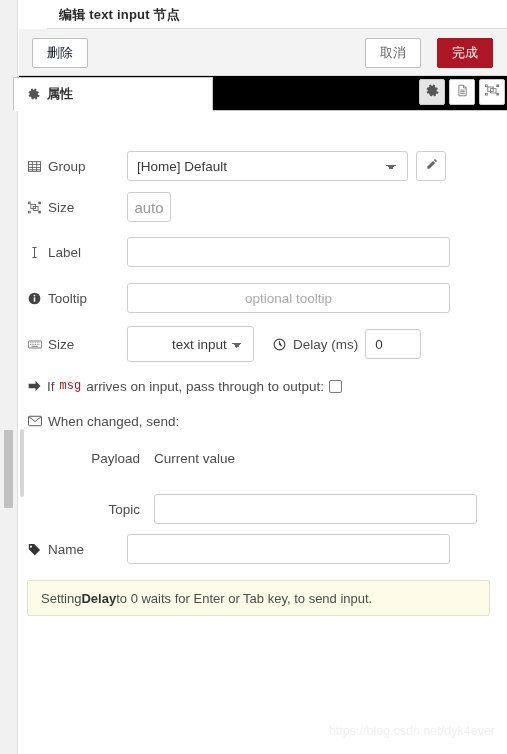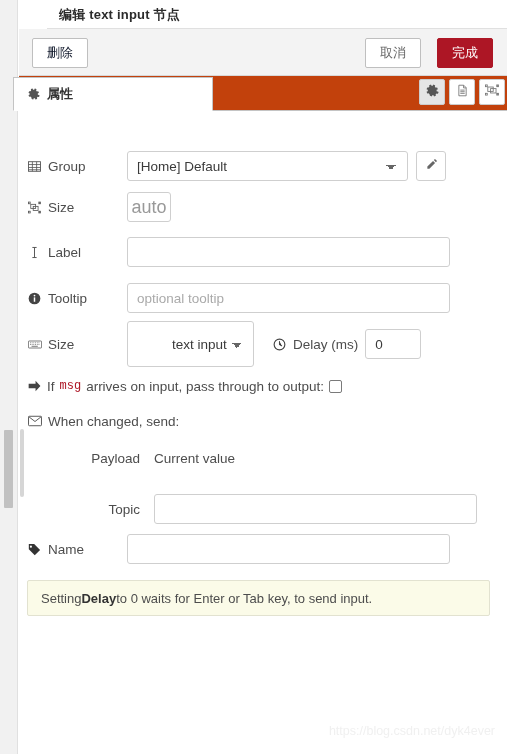--- a/index.html
+++ b/index.html
@@ -91,21 +91,21 @@
     background: #ad1625;
     border: 1px solid #ad1625;
     color: #ffffff;
   }
 
   
   .tabstrip {
     position: absolute;
     left: 19px; top: 76px;
     width: 488px; height: 35px;
-    background: #c2410c;
+    background: #000000;
     border-bottom: 1px solid #c4c4c4;
   }
   .tab {
     position: absolute;
     left: -6px; top: 1px;
     width: 200px; height: 34px;
     background: #ffffff;
     border: 1px solid #c4c4c4;
     border-bottom: 1px solid #ffffff;
     display: flex;
@@ -203,21 +203,21 @@
     cursor: pointer;
   }
 
   .size-btn {
     background: #ffffff;
     border: 1px solid #cfcfcf;
     border-radius: 3px;
     display: flex;
     align-items: center;
     justify-content: center;
-    font-size: 18px;
+    font-size: 15px;
     color: #999999;
     cursor: pointer;
   }
 
   .passthrough-line {
     display: flex;
     align-items: center;
     gap: 5px;
     font-size: 13.5px;
     color: #4d4d4d;
@@ -412,34 +412,34 @@
       <div class="lbl" style="width:100px;">
         <span class="lbl-icon">
           <svg width="13" height="13" viewBox="0 0 16 16">
               <circle cx="8" cy="8" r="7.2" fill="#444"></circle>
               <rect x="7.1" y="6.6" width="1.8" height="5.4" fill="#fff"></rect>
               <circle cx="8" cy="4.4" r="1.1" fill="#fff"></circle>
             </svg>
         </span>
         <span>Tooltip</span>
       </div>
-      <input class="field" type="text" style="width: 323px; height: 30px;" placeholder="optional tooltip">
+      <input class="field" type="text" style="width: 323px; height: 30px; text-align: center;" placeholder="optional tooltip">
     </div>
 
     <div class="row" style="left:8px; top:218px; width:463px; height:30px;">
       <div class="lbl" style="width:100px;">
         <span class="lbl-icon">
           <svg width="14" height="13" viewBox="0 0 18 12">
               <rect x="0.5" y="1.5" width="17" height="9" rx="1" fill="none" stroke="#555" stroke-width="1"></rect>
               <path stroke="#555" stroke-width="1" d="M2.6 3.8h1M4.8 3.8h1M7 3.8h1M9.2 3.8h1M11.4 3.8h1M13.6 3.8h1M2.6 6h1M4.8 6h1M7 6h1M9.2 6h1M11.4 6h1M13.6 6h1M4.6 8.3h8"></path>
             </svg>
         </span>
         <span>Size</span>
       </div>
-      <select class="field" style="width:127px; height:46px;padding-left:44px;">
+      <select class="field" style="width:127px; height:36px;padding-left:44px;">
         <option>text input</option>
       </select>
       <div class="lbl" style="margin-left:18px;">
         <span class="lbl-icon">
           <svg width="13" height="13" viewBox="0 0 16 16">
               <circle cx="8" cy="8" r="6.6" fill="none" stroke="#444" stroke-width="1.4"></circle>
               <path stroke="#444" stroke-width="1.3" stroke-linecap="round" d="M8 4.3V8l2.6 1.6"></path>
             </svg>
         </span>
         <span>Delay (ms)</span>

